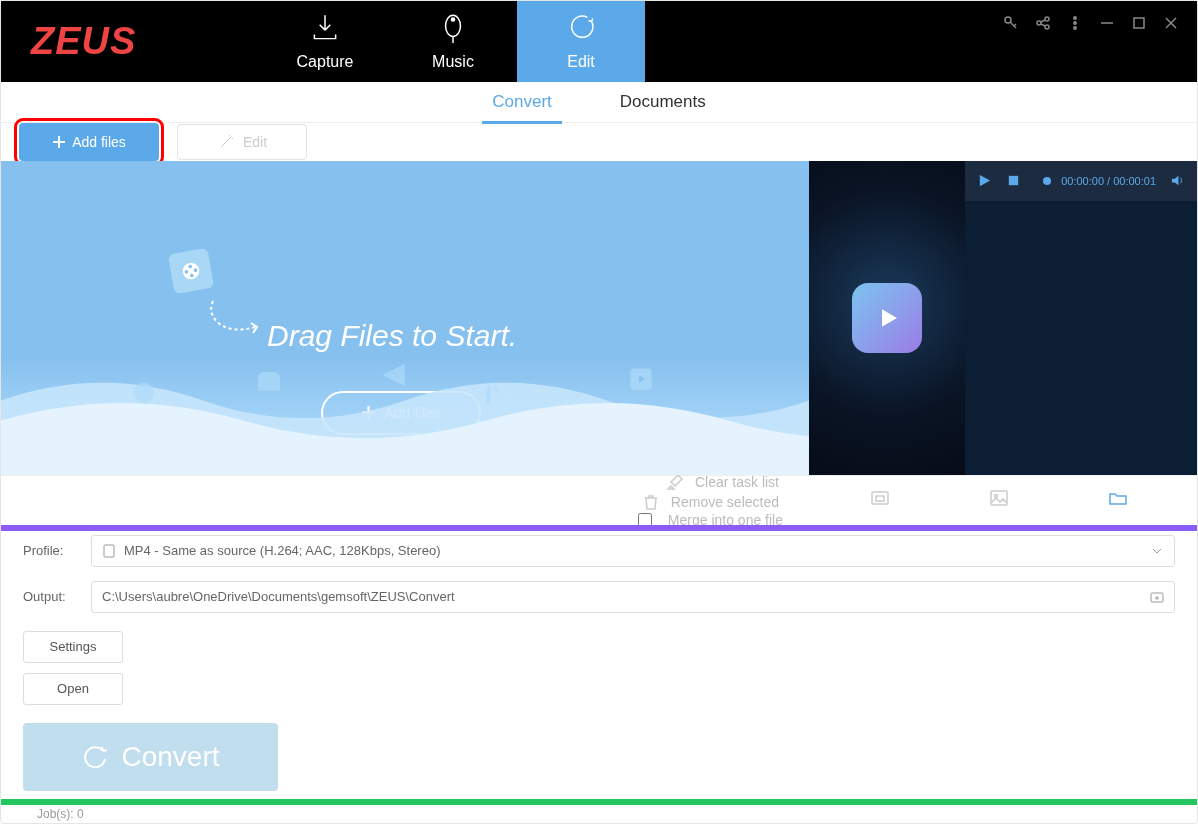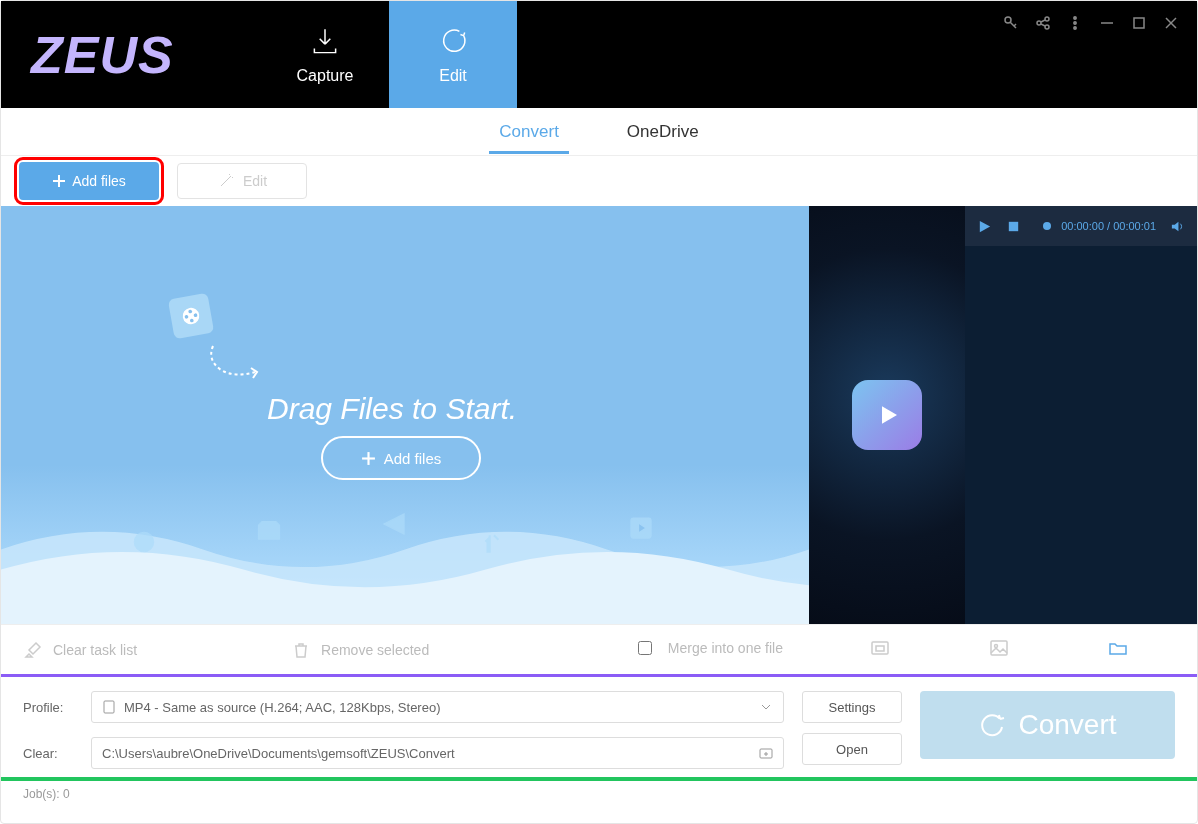--- a/index.html
+++ b/index.html
@@ -2,21 +2,21 @@
 <html><head>
 <meta charset="utf-8">
 <style>
 * { box-sizing: border-box; margin: 0; padding: 0; font-family: -apple-system, BlinkMacSystemFont, "Segoe UI", Arial, sans-serif; }
 body { width: 1198px; height: 824px; background: #fff; overflow: hidden; }
 
 .app-frame { width: 1198px; height: 824px; display: flex; flex-direction: column; border: 1px solid #e5e5e5; border-radius: 4px; background: #fff; }
 
 
 .header { height: 107px; background: #000; display: flex; align-items: center; position: relative; }
-.logo { font-size: 52px; font-weight: 900; color: #c4b5fd; font-style: italic; letter-spacing: 1px; padding: 0 30px; width: 260px; }
+.logo { font-size: 38px; font-weight: 900; color: #ef4444; font-style: italic; letter-spacing: 1px; padding: 0 30px; width: 260px; }
 .main-nav { display: flex; height: 100%; }
 .nav-item { width: 128px; display: flex; flex-direction: column; align-items: center; justify-content: center; color: #fff; gap: 8px; cursor: pointer; }
 .nav-item.active { background: #5ba9e8; }
 .nav-item svg { width: 34px; height: 34px; stroke: #fff; fill: none; stroke-width: 1.4; }
 .nav-label { font-size: 16px; font-weight: 400; }
 .win-controls { position: absolute; right: 18px; top: 14px; display: flex; gap: 16px; align-items: center; }
 .win-controls svg, .win-controls .wc-icon { width: 16px; height: 16px; stroke: #888; fill: none; stroke-width: 1.5; cursor: pointer; }
 
 
 .tabs-row { height: 48px; display: flex; align-items: center; justify-content: center; gap: 60px; border-bottom: 1px solid #eee; }
@@ -32,80 +32,88 @@
 .btn-edit svg { width: 18px; height: 18px; stroke: #ccc; fill: none; }
 
 
 .main-area { display: flex; height: 418px; }
 .drop-zone { flex: 1; background: linear-gradient(180deg, #86c0ee 0%, #86c0ee 62%, #b9e2ff 100%); position: relative; overflow: hidden; }
 .drop-hero { position: absolute; top: 90px; left: 170px; display: flex; align-items: flex-start; gap: 4px; }
 .film-badge { width: 40px; height: 40px; border-radius: 6px; background: #a9d7f6; display: flex; align-items: center; justify-content: center; transform: rotate(-10deg); }
 .film-badge svg { width: 22px; height: 22px; fill: #fff; }
 .curve-arrow { position: absolute; top: 136px; left: 200px; }
 .curve-arrow svg { width: 70px; height: 46px; stroke: #fff; fill: none; stroke-width: 2; }
-.drop-text { font-size: 30px; color: #fff; font-style: italic; margin-top: 28px; }
+.drop-text { font-size: 30px; color: #fff; font-style: italic; }
 .add-center { position: absolute; top: 230px; left: 320px; width: 160px; height: 44px; border: 2px solid #fff; border-radius: 24px; color: #fff; font-size: 15px; display: flex; align-items: center; justify-content: center; gap: 8px; cursor: pointer; background: transparent; }
 .add-center svg { width: 15px; height: 15px; stroke: #fff; stroke-width: 2; }
 .waves { position: absolute; bottom: 0; left: 0; width: 100%; height: 115px; }
 .wave-bg { position: absolute; inset: 0; }
 .deco-icon { position: absolute; opacity: 0.7; }
 .deco-icon svg { fill: #aedcfa; stroke: #aedcfa; }
 
 .preview { width: 388px; background: #0c1e33; display: flex; flex-direction: row; }
 .preview-canvas { flex: 1; background: radial-gradient(circle at 50% 45%, #1a3a5c 0%, #0a1424 60%, #060c18 100%); display: flex; align-items: center; justify-content: center; }
 .preview-play { width: 70px; height: 70px; border-radius: 16px; background: linear-gradient(135deg, #7cc4f0, #9b7ce6); display: flex; align-items: center; justify-content: center; }
 .preview-play svg { width: 30px; height: 30px; fill: #fff; }
 .preview-ctrl { height: 40px; background: #1c2b40; display: flex; align-items: center; padding: 0 12px; gap: 14px; }
 .preview-ctrl svg { width: 15px; height: 15px; fill: #5ba9e8; cursor: pointer; }
 .prog-line { flex: 1; height: 2px; background: #2a4560; position: relative; margin: 0 6px; }
 .prog-dot { position: absolute; left: 2px; top: -3px; width: 8px; height: 8px; border-radius: 50%; background: #5ba9e8; }
 .time-display { font-size: 11px; color: #5ba9e8; white-space: nowrap; }
 
 
 .options-row { height: 50px; display: flex; align-items: center; border-top: 1px solid #eee; }
-.options-left { display: flex; align-items: flex-start; width: 800px; }
+.options-left { display: flex; align-items: flex-end; width: 800px; flex-direction: column; }
 .opt-item { display: flex; align-items: center; gap: 10px; color: #bbb; font-size: 14px; padding: 0 22px; cursor: pointer; }
 .opt-item svg { width: 20px; height: 20px; stroke: #ccc; fill: none; stroke-width: 1.5; }
 .merge { margin-left: auto; padding-right: 18px; gap: 16px; }
 .merge input { width: 14px; height: 14px; }
 .options-right { flex: 1; display: flex; align-items: center; justify-content: space-around; padding: 0 20px; }
 .options-right svg { width: 22px; height: 22px; stroke: #ccc; fill: none; stroke-width: 1.5; cursor: pointer; }
 .options-right .active-ic svg { stroke: #5ba9e8; }
 
 
-.config { padding: 14px 22px 8px; display: flex; gap: 18px; border-top: 3px solid #8b5cf6; }
+.config { padding: 4px 22px 8px; display: flex; gap: 18px; border-top: 6px solid #8b5cf6; flex-direction: column; }
 .config-left { flex: 1; display: flex; flex-direction: column; gap: 14px; }
 .cfg-row { display: flex; align-items: center; gap: 14px; }
 .cfg-label { font-size: 13px; color: #666; width: 54px; }
 .cfg-field { flex: 1; height: 32px; border: 1px solid #ddd; border-radius: 3px; display: flex; align-items: center; padding: 0 10px; font-size: 13px; color: #666; gap: 8px; position: relative; }
 .cfg-field svg { width: 14px; height: 14px; stroke: #999; fill: none; }
 .cfg-field .trail { margin-left: auto; cursor: pointer; }
 .config-mid { width: 100px; display: flex; flex-direction: column; gap: 10px; }
 .mid-btn { height: 32px; border: 1px solid #ddd; border-radius: 3px; background: #fff; font-size: 13px; color: #555; cursor: pointer; }
 .convert-btn { width: 255px; height: 68px; background: #c0deee; border: none; border-radius: 4px; display: flex; align-items: center; justify-content: center; gap: 12px; cursor: pointer; }
 .convert-btn svg { width: 28px; height: 28px; stroke: #fff; fill: none; stroke-width: 2; }
 .convert-label { font-size: 28px; color: #fff; }
 
 
-.footer { height: 30px; display: flex; align-items: center; padding: 0 22px; font-size: 12px; color: #999; border-top: 4px solid #22c55e; }
+.footer { height: 30px; display: flex; align-items: center; padding: 0 36px; font-size: 12px; color: #999; border-top: 6px solid #22c55e; }
 </style>
 </head>
 <body>
 
 <div class="app-frame">
 
   <div class="header">
     <div class="logo">ZEUS</div>
     <div class="main-nav">
       <div class="nav-item">
         <svg viewBox="0 0 32 32">
             <path d="M16 4v14m0 0l-5-5m5 5l5-5M6 22v4h20v-4"></path>
           </svg>
         <span class="nav-label">Capture</span>
       </div>
+      <div class="nav-item">
+        <svg viewBox="0 0 32 32">
+            <ellipse cx="16" cy="14" rx="7" ry="10"></ellipse>
+            <circle cx="16" cy="8" r="1.5" fill="#fff"></circle>
+            <line x1="16" y1="24" x2="16" y2="30"></line>
+          </svg>
+        <span class="nav-label">Music</span>
+      </div>
       <div class="nav-item active">
         <svg viewBox="0 0 32 32">
             <path d="M26 10a10 10 0 1 1-4-4m4 4l-3-1m3 1l1-3"></path>
           </svg>
         <span class="nav-label">Edit</span>
       </div>
     </div>
     <div class="win-controls">
       <svg viewBox="0 0 16 16">
           <circle cx="5" cy="5" r="3"></circle>
@@ -132,21 +140,21 @@
         </svg>
       <svg viewBox="0 0 16 16">
           <line x1="3" y1="3" x2="13" y2="13"></line>
           <line x1="13" y1="3" x2="3" y2="13"></line>
         </svg>
     </div>
   </div>
 
   <div class="tabs-row">
     <div class="tab active">Convert</div>
-    <div class="tab">OneDrive</div>
+    <div class="tab">Documents</div>
   </div>
 
   <div class="toolbar">
     <button class="btn-addfiles">
       <svg viewBox="0 0 14 14">
           <line x1="7" y1="1" x2="7" y2="13"></line>
           <line x1="1" y1="7" x2="13" y2="7"></line>
         </svg>
       <span>Add files</span>
     </button>
@@ -280,21 +288,21 @@
           <svg viewBox="0 0 14 14">
               <rect x="2" y="1" width="10" height="12" rx="1"></rect>
             </svg>
           <span>MP4 - Same as source (H.264; AAC, 128Kbps, Stereo)</span>
           <svg class="trail" viewBox="0 0 14 14">
               <path d="M3 5l4 4 4-4"></path>
             </svg>
         </div>
       </div>
       <div class="cfg-row">
-        <div class="cfg-label">Clear:</div>
+        <div class="cfg-label">Output:</div>
         <div class="cfg-field">
           <span>C:\Users\aubre\OneDrive\Documents\gemsoft\ZEUS\Convert</span>
           <svg class="trail" viewBox="0 0 14 14">
               <rect x="1" y="3" width="12" height="9" rx="1"></rect>
               <line x1="7" y1="6" x2="7" y2="10"></line>
               <line x1="5" y1="8" x2="9" y2="8"></line>
             </svg>
         </div>
       </div>
     </div>

